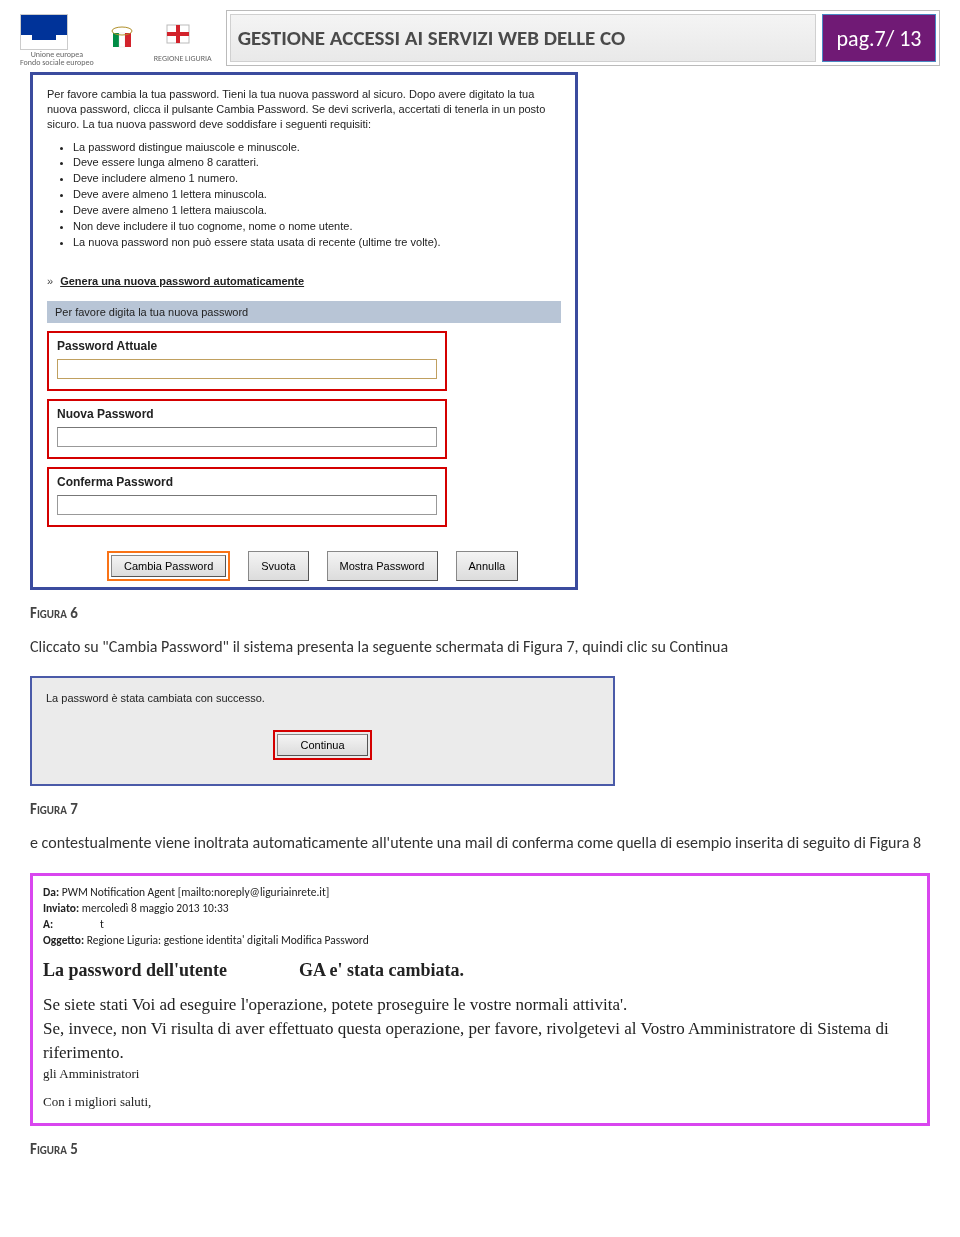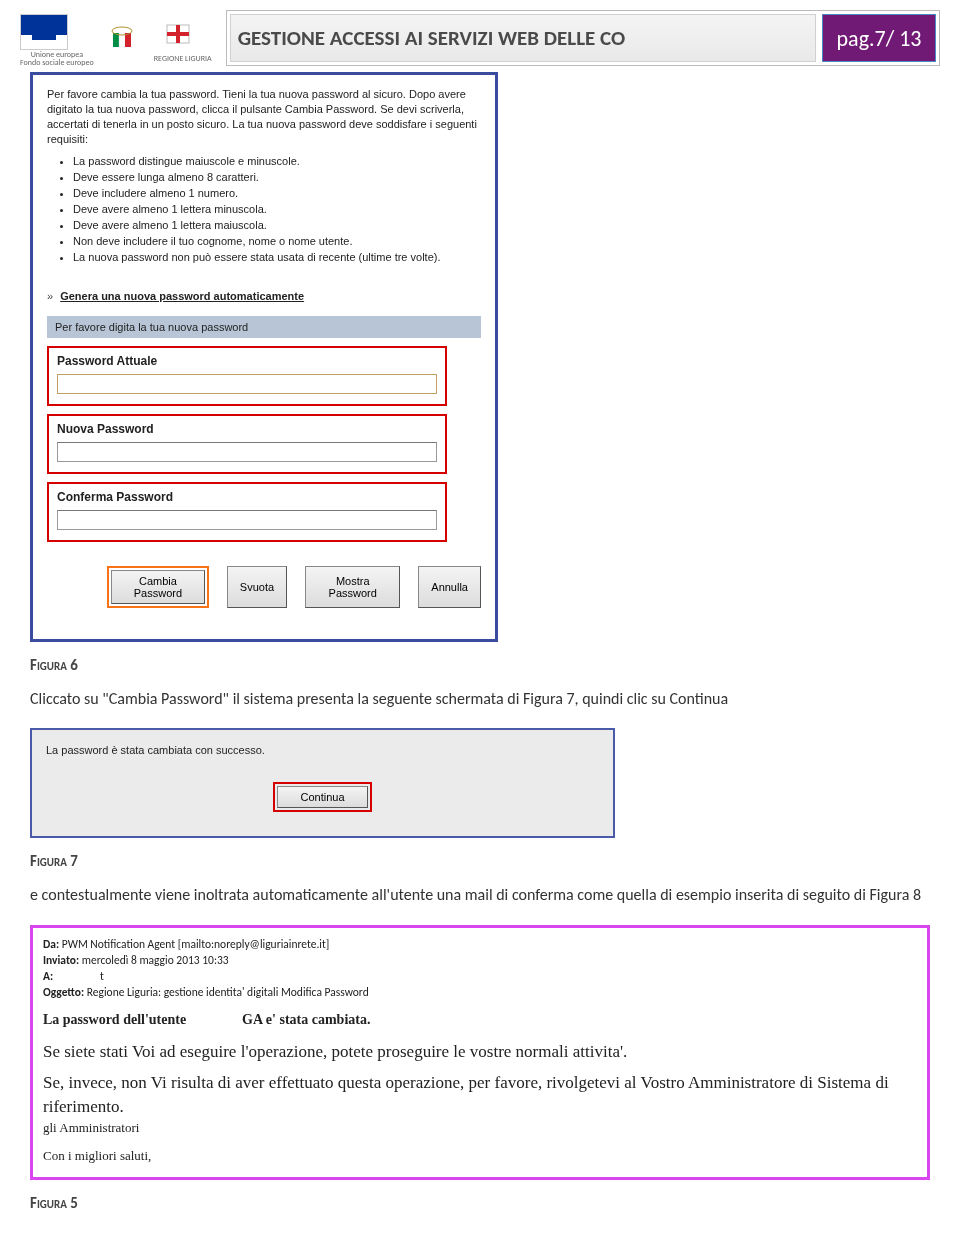--- a/index.html
+++ b/index.html
@@ -13,21 +13,21 @@
     .logo-it { background:#fff; display:flex; align-items:center; justify-content:center; }
     .logo-lig { background:#fff; display:flex; align-items:center; justify-content:center; }
     
     .title-bar { display: flex; align-items: stretch; margin-left: 14px; flex:1; border:1px solid #bbb; background:#fff; }
     .title-text { flex:1; padding: 10px 7px; font-size: 21px; font-weight: bold; color: #4a4a4a; background: linear-gradient(#f4f4f4, #e9e9e9); border:1px solid #d0d0d0; margin:3px; }
     .page-num { width: 114px; background: #701a75; color: #fff; font-size: 22px; display:flex; align-items:center; justify-content:center; margin:3px; border:1px solid #4a8ac4; }
     .sub-line { color:#666; font-size:8px; text-align:center; line-height:1; }
     
     .content { padding: 0 30px 20px 30px; }
     
-    .fig6 { border: 3px solid #3b4b9e; background:#fff; width: 468px; margin-top: 6px; font-family: Arial, sans-serif; font-size: 11px; padding: 12px 14px 31px 14px; color:#222; }
+    .fig6 { border: 3px solid #3b4b9e; background:#fff; width: 548px; margin-top: 6px; font-family: Arial, sans-serif; font-size: 11px; padding: 12px 14px 6px 14px; color:#222; }
     .fig6 .intro { line-height: 1.35; margin-bottom: 8px; }
     .fig6 ul { margin-left: 26px; margin-bottom: 24px; }
     .fig6 li { line-height: 1.45; font-size: 11px; list-style: disc; }
     
     .gen-link { margin: 6px 0 14px 0; }
     .gen-arrow { font-size: 11px; margin-right: 4px; color:#444; }
     .gen-text { text-decoration: underline; font-weight: bold; font-size: 11px; }
     
     .prompt-bar { background: #b8c5d6; padding: 5px 8px; font-size: 11px; color:#222; width: 100%; }
     
@@ -44,21 +44,21 @@
     .body-text { font-size: 16px; color:#333; line-height:1.4; margin: 6px 0 18px 0; }
     
     .fig7 { border: 2px solid #4a5aa8; background:#ebebeb; width: 585px; font-family: Arial; font-size:11px; padding: 14px 14px 24px 14px; color:#222; }
     .fig7 .msg { margin-bottom: 26px; }
     .fig7 .cbtn-wrap { display:flex; justify-content:center; }
     .fig7 .cbtn-red { border:2px solid #d40000; padding:2px; }
     
     .fig8 { border:3px solid #d946ef; width: 900px; padding: 8px 10px 12px 10px; font-family: Calibri, Arial; font-size: 12px; color:#222; line-height:1.4; }
     .fig8 .hdr { font-size: 11.5px; }
     .fig8 .hdr b { font-weight:bold; }
-    .fig8 .changed { font-family: 'Times New Roman', serif; font-weight:bold; font-size: 14px; margin: 10px 0; }
+    .fig8 .changed { font-family: 'Times New Roman', serif; font-weight:bold; font-size: 18px; margin: 10px 0; }
     .fig8 .sign { font-family: 'Times New Roman', serif; font-size: 13px; margin-top: 10px; }
     .fig8 .para { font-family: 'Times New Roman', serif; font-size: 17px; margin-top: 8px; }
   </style>
 </head>
 <body>
 
 <div class="page-header">
   <div class="logos">
     <div style="text-align:center;">
       <div class="logo logo-eu">
@@ -150,20 +150,20 @@
 
   <div class="body-text">e contestualmente viene inoltrata automaticamente all'utente una mail di conferma come quella di esempio inserita di seguito di Figura 8</div>
 
   <div class="fig8">
     <div class="hdr"><b>Da:</b> <span>PWM Notification Agent [mailto:noreply@liguriainrete.it]</span></div>
     <div class="hdr"><b>Inviato:</b> <span>mercoledì 8 maggio 2013 10:33</span></div>
     <div class="hdr"><b>A:</b>&nbsp;&nbsp;&nbsp;&nbsp;&nbsp;&nbsp;&nbsp;&nbsp;&nbsp;&nbsp;&nbsp;&nbsp;&nbsp;&nbsp;&nbsp;&nbsp;&nbsp;&nbsp;t</div>
     <div class="hdr"><b>Oggetto:</b> <span>Regione Liguria: gestione identita' digitali Modifica Password</span></div>
     <div class="changed" style="white-space:pre;">La password dell'utente                GA e' stata cambiata.</div>
     <div class="para">Se siete stati Voi ad eseguire l'operazione, potete proseguire le vostre normali attivita'.</div>
-    <div class="para" style="margin-top:8px;">Se, invece, non Vi risulta di aver effettuato questa operazione, per favore, rivolgetevi al Vostro Amministratore di Sistema di riferimento.</div>
+    <div class="para" style="margin-top:0;">Se, invece, non Vi risulta di aver effettuato questa operazione, per favore, rivolgetevi al Vostro Amministratore di Sistema di riferimento.</div>
     <div class="sign" style="margin-top:0;">gli Amministratori</div>
     <div class="sign">Con i migliori saluti,</div>
   </div>
 
   <div class="caption" style="margin-bottom:0;">Figura 5</div>
 
 </div>
 
 </body></html>

